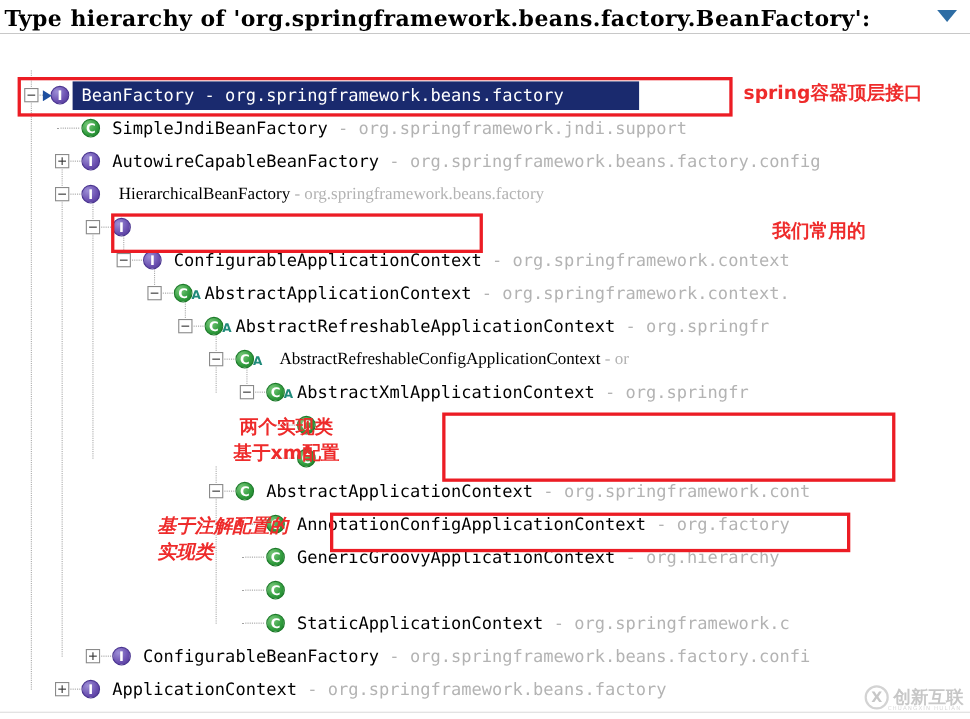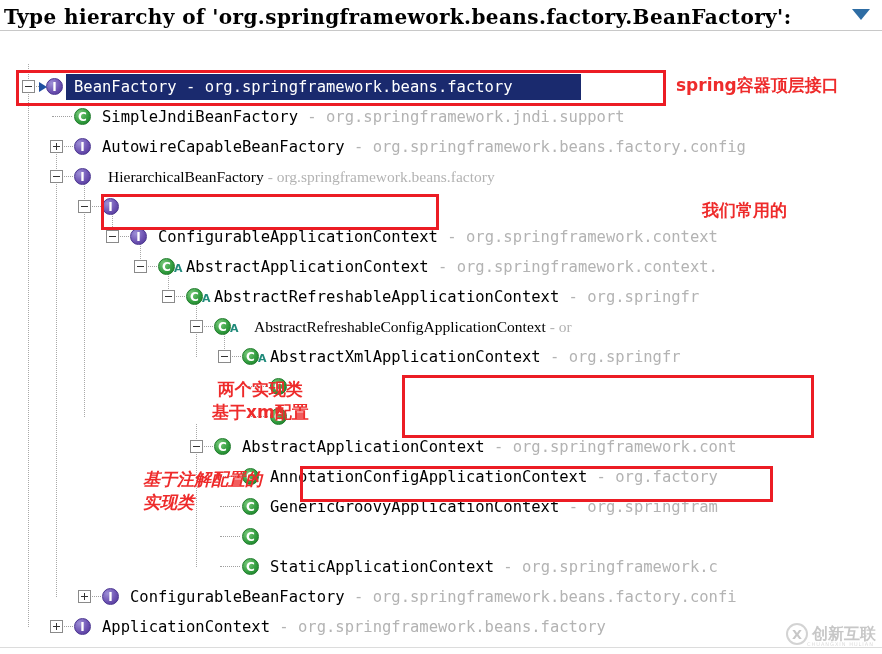--- a/index.html
+++ b/index.html
@@ -280,21 +280,21 @@
       <div class="label" style="left: 242px;"><span class="nm">AbstractApplicationContext</span><span class="pkg"> - </span><span class="pkg">org.springframework.cont</span></div>
     </div>
     <div class="row" style="top: 431px;">
       <div class="hconn" style="left: 220px; width: 20px;"></div>
       <div class="icon cls" style="left: 242px;">C</div>
       <div class="label" style="left: 270px;"><span class="nm">AnnotationConfigApplicationContext</span><span class="pkg"> - </span><span class="pkg">org.factory</span></div>
     </div>
     <div class="row" style="top: 461px;">
       <div class="hconn" style="left: 220px; width: 20px;"></div>
       <div class="icon cls" style="left: 242px;">C</div>
-      <div class="label" style="left: 270px;"><span class="nm">GenericGroovyApplicationContext</span><span class="pkg"> - </span><span class="pkg">org.springfram</span></div>
+      <div class="label" style="left: 270px;"><span class="nm">GenericGroovyApplicationContext</span><span class="pkg"> - </span><span class="pkg">org.hierarchy</span></div>
     </div>
     <div class="row" style="top: 491px;">
       <div class="hconn" style="left: 220px; width: 20px;"></div>
       <div class="icon cls" style="left: 242px;">C</div>
     </div>
     <div class="row" style="top: 521px;">
       <div class="hconn" style="left: 220px; width: 20px;"></div>
       <div class="icon cls" style="left: 242px;">C</div>
       <div class="label" style="left: 270px;"><span class="nm">StaticApplicationContext</span><span class="pkg"> - </span><span class="pkg">org.springframework.c</span></div>
     </div>

